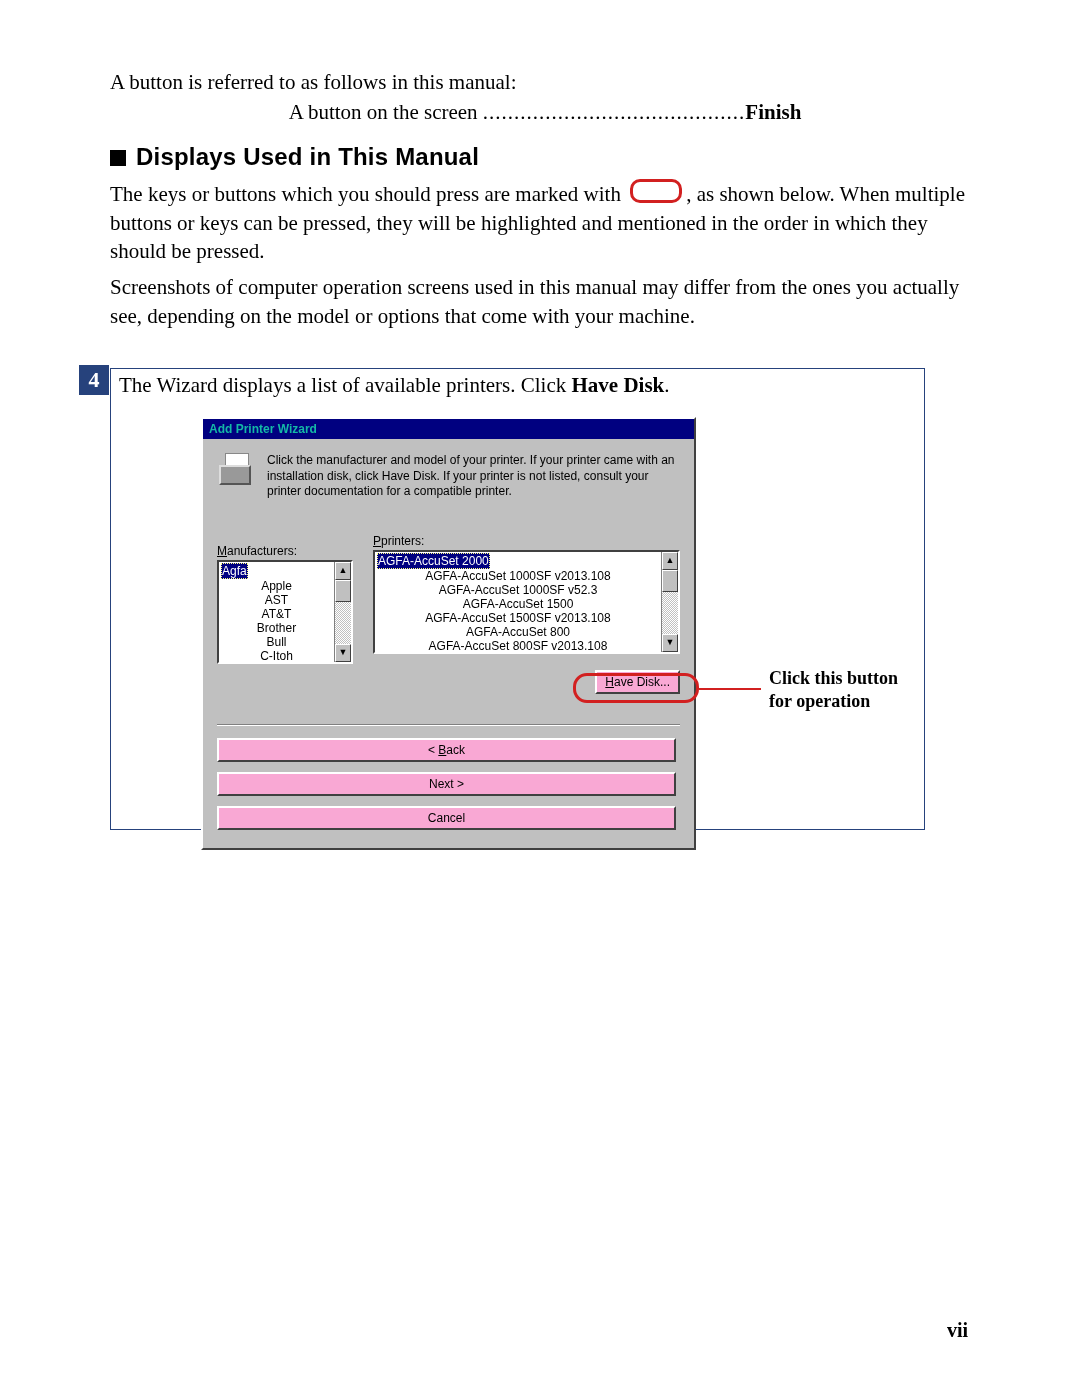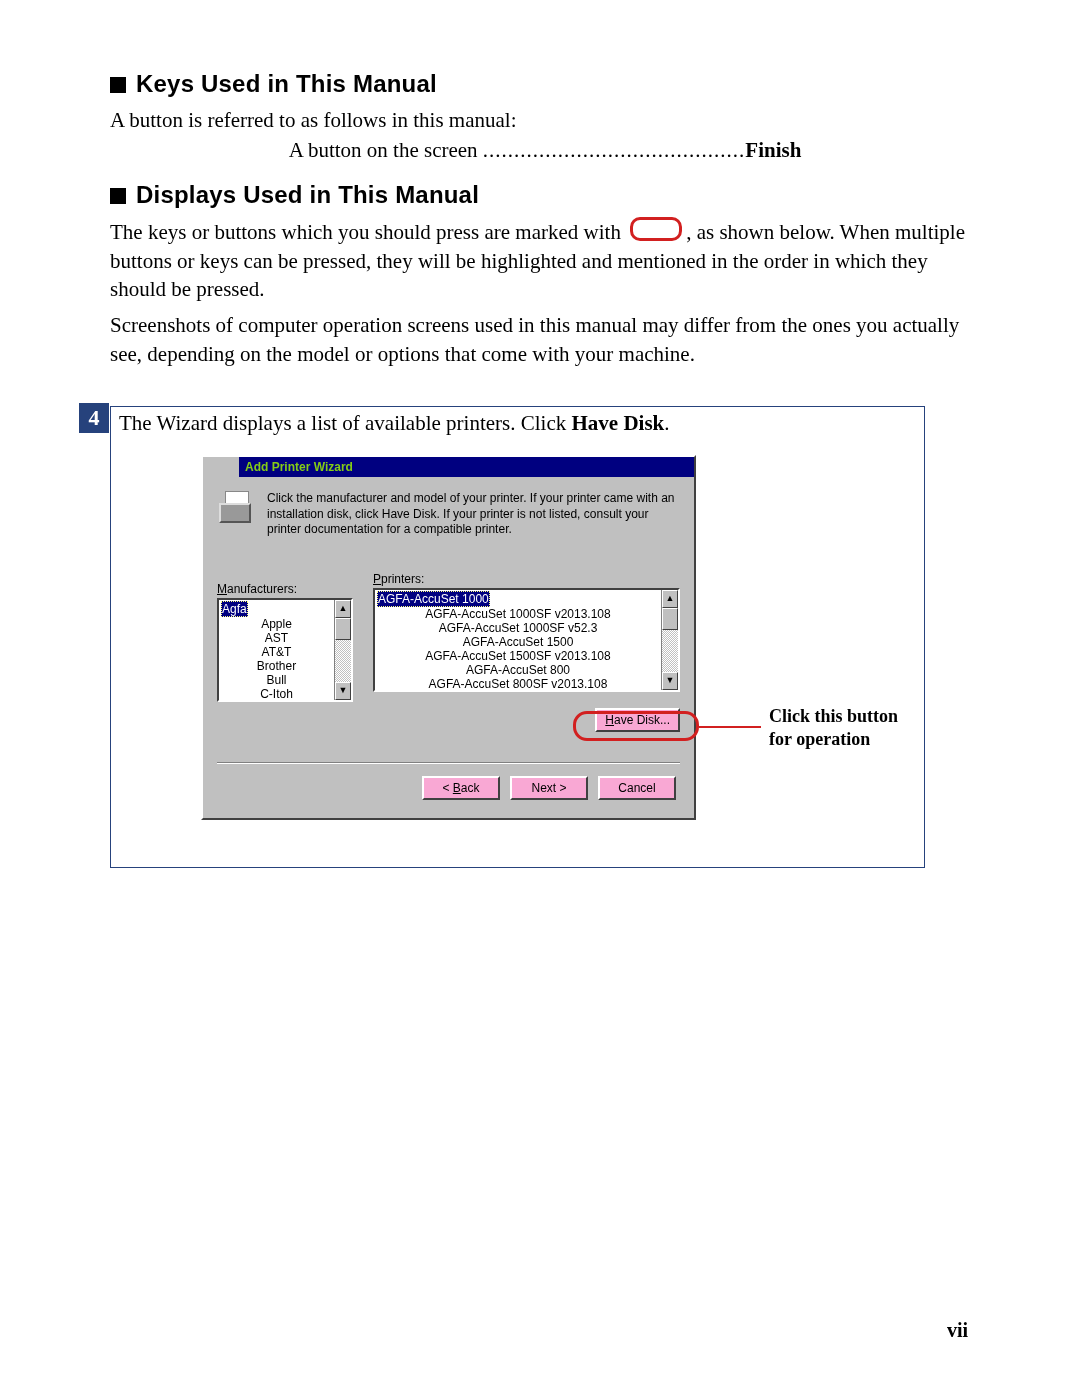--- a/index.html
+++ b/index.html
@@ -93,25 +93,24 @@
     border-top: 2px solid #fff;
     border-left: 2px solid #fff;
     border-right: 2px solid #404040;
     border-bottom: 2px solid #404040;
     font-family: "MS Sans Serif", Tahoma, Arial, sans-serif;
     font-size: 12px;
     color: #000;
   }
   .titlebar {
     background: #000080;
-    color: #84cc16;
+    color: #14b8a6;
     font-weight: bold;
     padding: 3px 6px;
     font-size: 12px;
-    margin-left: 36px;
   }
   .dialog-body {
     padding: 14px 14px 8px 14px;
     border-radius: 29px;
   }
   .top-row { display: flex; }
   .printer-icon {
     width: 38px;
     height: 32px;
     margin-right: 12px;
@@ -201,20 +200,21 @@
   .sep {
     border-top: 1px solid #808080;
     border-bottom: 1px solid #fff;
     margin: 30px 0 10px 0;
   }
   .bottom-row {
     display: flex;
     justify-content: flex-end;
     gap: 10px;
     padding: 2px 4px 10px 0;
+    flex-direction: column;
   }
   .hd-callout-oval {
     position: absolute;
     border: 3px solid #d22020;
     border-radius: 14px;
     box-sizing: border-box;
   }
   .callout-line {
     position: absolute;
     background: #d22020;
@@ -235,23 +235,20 @@
     font-weight: bold;
     font-size: 20px;
   }
   .ul-char { text-decoration: underline; }
 </style>
 </head>
 <body>
 
 <div class="page">
 
-  <div class="sec-header">
-    <span class="sq"></span><span>Keys Used in This Manual</span>
-  </div>
   <div class="para">A button is referred to as follows in this manual:</div>
   <div class="button-line">
     <span>A button on the screen </span><span class="dots">..........................................</span><b>Finish</b>
   </div>
 
   <div class="sec-header">
     <span class="sq"></span><span>Displays Used in This Manual</span>
   </div>
   <div class="para">
     <span>The keys or buttons which you should press are marked with </span><span class="marker-oval"></span><span>, as shown below. When multiple buttons or keys can be pressed, they will be highlighted and mentioned in the order in which they should be pressed.</span>
@@ -295,21 +292,21 @@
                       <div class="sb-thumb"></div>
                     </div>
                   <div class="sb-btn">▼</div>
                 </div>
               </div>
             </div>
             <div class="list-col prn">
               <div class="list-label"><span class="ul">P</span><span>printers:</span></div>
               <div class="listbox-outer">
                 <div class="listbox">
-                  <span class="item sel">AGFA-AccuSet 1000</span>
+                  <span class="item sel">AGFA-AccuSet 2000</span>
                   <div class="item">AGFA-AccuSet 1000SF v2013.108</div>
                   <div class="item">AGFA-AccuSet 1000SF v52.3</div>
                   <div class="item">AGFA-AccuSet 1500</div>
                   <div class="item">AGFA-AccuSet 1500SF v2013.108</div>
                   <div class="item">AGFA-AccuSet 800</div>
                   <div class="item">AGFA-AccuSet 800SF v2013.108</div>
                 </div>
                 <div class="scrollbar">
                   <div class="sb-btn">▲</div>
                   <div class="sb-track">

